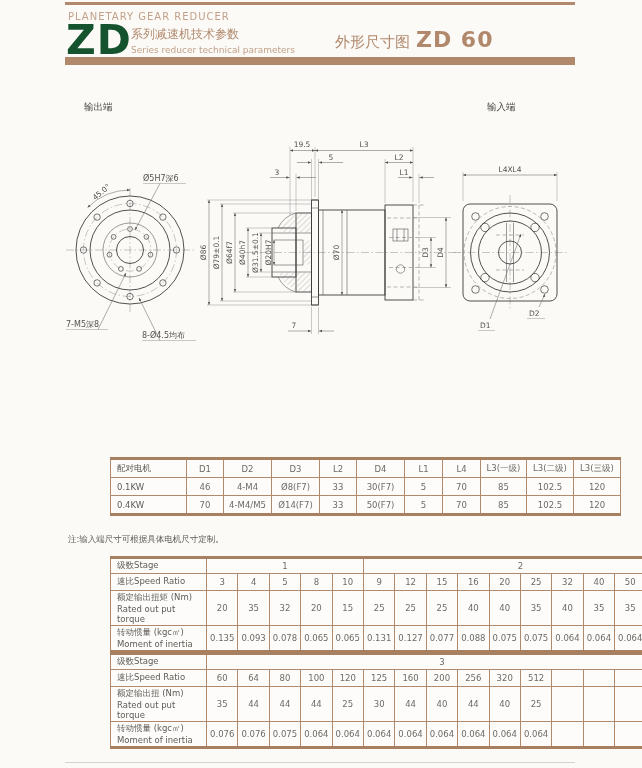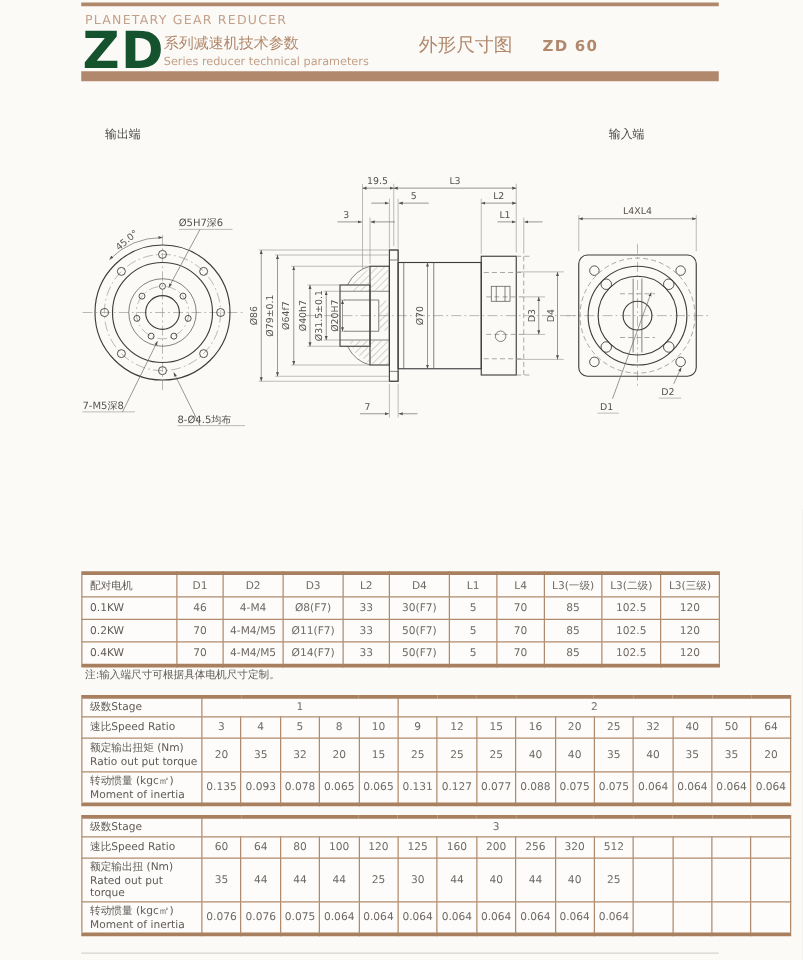--- a/index.html
+++ b/index.html
@@ -6,28 +6,28 @@
   .page{position:relative;width:642px;height:768px;background:#fbfaf7;margin:0 auto;
         font-family:"DejaVu Sans","Liberation Sans",sans-serif;overflow:hidden;padding-left:26px;}
   .abs{position:absolute;}
   
   .topline{left:65px;top:2px;width:510px;height:3px;background:#b1886c;}
   .eyebrow{left:68px;top:11px;font-size:10px;letter-spacing:1px;color:#c2a089;}
   .bigcode{left:66px;top:20px;font-size:41px;font-weight:bold;color:#14532d;line-height:1;letter-spacing:1px;}
   .cntitle{left:131px;top:26px;font-size:12px;font-weight:normal;color:#b1886c;}
   .ensub{left:131px;top:45px;font-size:9px;color:#c2a089;}
   .righttitle{left:335px;top:27px;font-size:15px;color:#b1886c;}
-  .righttitle .model{font-weight:bold;font-size:12px;letter-spacing:1px;margin-left:24px;}
+  .righttitle .model{font-weight:bold;font-size:22px;letter-spacing:1px;margin-left:6px;}
   .bar{left:65px;top:57px;width:510px;height:8px;background:#b1886c;}
   .bottomline{left:65px;top:762px;width:510px;height:1px;background:#d8d4cd;}
   
   .tblwrap{left:65px;}
   table{border-collapse:collapse;table-layout:fixed;background:#fdfcfa;}
   .t1{width:510px;} .t2{width:568px;}
-  table{border:1.5px solid #a8805f;border-top-width:3px;border-bottom-width:3px;}
+  table{border:1.5px solid #a8805f;border-top-width:3px;border-bottom-width:3px;margin-left:45px;}
   td{border:1px solid #b08a6c;font-size:8.5px;color:#6e6a66;text-align:center;
      padding:1px 1px;overflow:hidden;}
   td.lbl{text-align:left;padding-left:6px;white-space:pre-line;color:#5f5b57;}
   .r17 td{height:15px;} .r15 td{height:12px;} .r16 td{height:14px;}
   .r26 td{height:24px;} .r24 td{height:22px;} .r13 td{height:11px;}
   .t-note{font-size:8.5px;color:#5f5b57;}
   
   .draw{left:0;top:85px;}
   .oln{stroke:#3d3d3d;stroke-width:.9;fill:none;}
   .thin{stroke:#4a4a4a;stroke-width:.55;fill:none;}
@@ -293,33 +293,20 @@
             <td>Ø8(F7)</td>
             <td>33</td>
             <td>30(F7)</td>
             <td>5</td>
             <td>70</td>
             <td>85</td>
             <td>102.5</td>
             <td>120</td>
           </tr>
       <tr class="r17">
-            <td class="lbl">0.2KW</td>
-            <td>70</td>
-            <td>4-M4/M5</td>
-            <td>Ø11(F7)</td>
-            <td>33</td>
-            <td>50(F7)</td>
-            <td>5</td>
-            <td>70</td>
-            <td>85</td>
-            <td>102.5</td>
-            <td>120</td>
-          </tr>
-      <tr class="r17">
             <td class="lbl">0.4KW</td>
             <td>70</td>
             <td>4-M4/M5</td>
             <td>Ø14(F7)</td>
             <td>33</td>
             <td>50(F7)</td>
             <td>5</td>
             <td>70</td>
             <td>85</td>
             <td>102.5</td>
@@ -354,21 +341,21 @@
             <td>16</td>
             <td>20</td>
             <td>25</td>
             <td>32</td>
             <td>40</td>
             <td>50</td>
             <td>64</td>
           </tr>
       <tr class="r26">
             <td class="lbl">额定输出扭矩 (Nm)
-Ratio out put torque</td>
+Rated out put torque</td>
             <td>20</td>
             <td>35</td>
             <td>32</td>
             <td>20</td>
             <td>15</td>
             <td>25</td>
             <td>25</td>
             <td>25</td>
             <td>40</td>
             <td>40</td>

